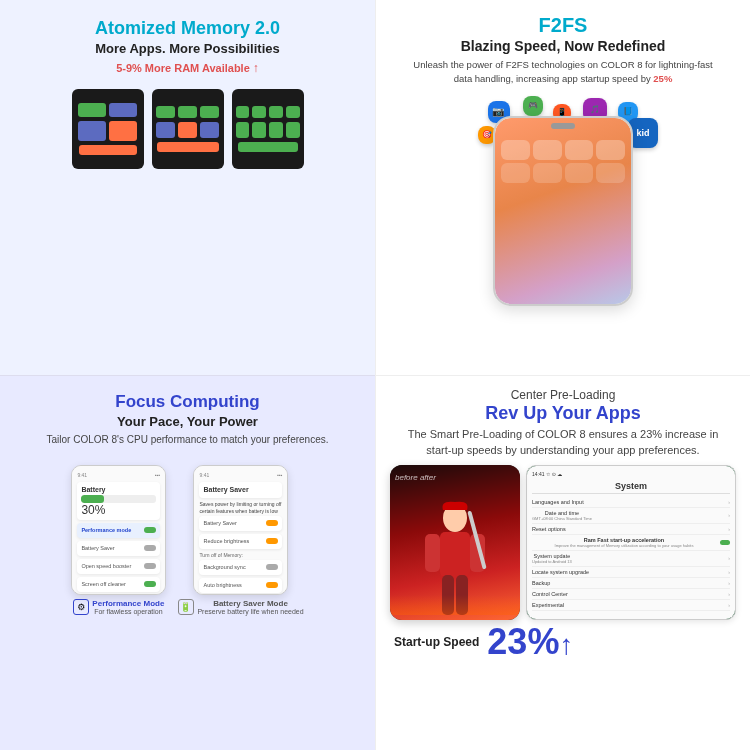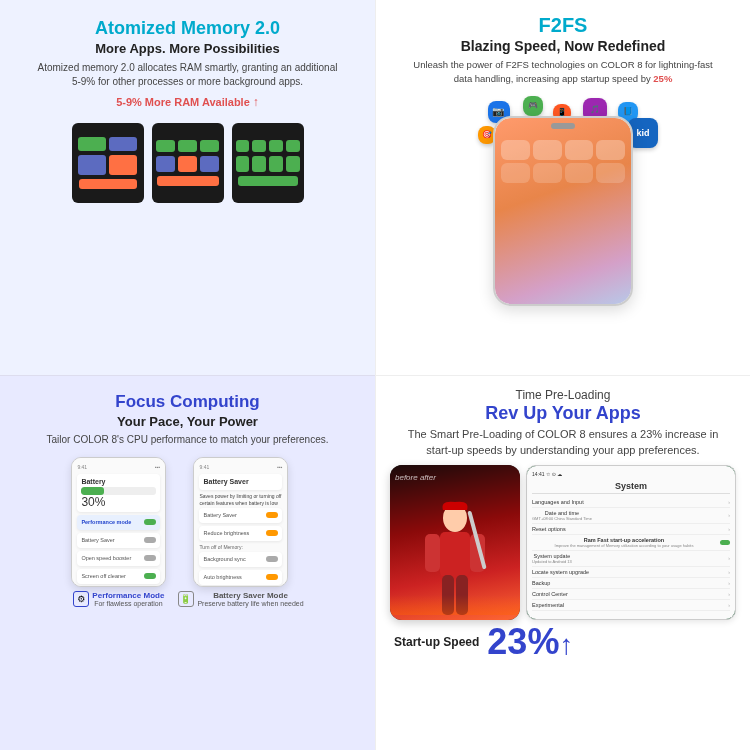--- a/index.html
+++ b/index.html
@@ -217,21 +217,21 @@
       font-weight: 700;
       color: #222;
       text-align: right;
       margin-bottom: 4px;
     }
     .bl-desc {
       font-size: 10px;
       text-align: center;
       color: #444;
       line-height: 1.4;
-      margin-bottom: 10px;
+      margin-bottom: 18px;
     }
     .bl-phones {
       display: flex;
       gap: 12px;
       align-items: flex-start;
     }
     .bl-phone-wrap {
       display: flex;
       flex-direction: column;
       align-items: center;
@@ -468,21 +468,20 @@
     }
   </style>
 </head>
 <body>
 
 <div class="grid">
 
   <div class="cell-tl">
     <div class="tl-title">Atomized Memory 2.0</div>
     <div class="tl-subtitle">More Apps. More Possibilities</div>
-    <div class="tl-desc">Atomized memory 2.0 allocates RAM smartly, granting an additional 5-9% for other processes or more background apps.</div>
     <div class="tl-badge">
       <span>5-9% More RAM Available</span> <span class="arrow-up">↑</span>
     </div>
     <div class="memory-blocks">
 
       <div class="mem-block">
         <div class="mb-row">
           <div class="mb-pill" style="width:28px;background:#4CAF50;"></div>
           <div class="mb-pill" style="width:28px;background:#5C6BC0;"></div>
         </div>
@@ -669,21 +668,21 @@
           <div>
             <div class="bl-mode-label" style="color:#555;">Battery Saver Mode</div>
             <div class="bl-mode-desc">Preserve battery life when needed</div>
           </div>
         </div>
       </div>
     </div>
   </div>
 
   <div class="cell-br">
-    <div class="br-pre-title">Time Pre-Loading</div>
+    <div class="br-pre-title">Center Pre-Loading</div>
     <div class="br-title">Rev Up Your Apps</div>
     <div class="br-desc">The Smart Pre-Loading of COLOR 8 ensures a 23% increase in start-up speeds by understanding your app preferences.</div>
     <div class="br-content">
 
       <div class="br-game-phone">
         <div class="br-game-screen">
           <div class="before-after-label">before after</div>
 
           <svg class="game-char" viewBox="0 0 70 120">
 

